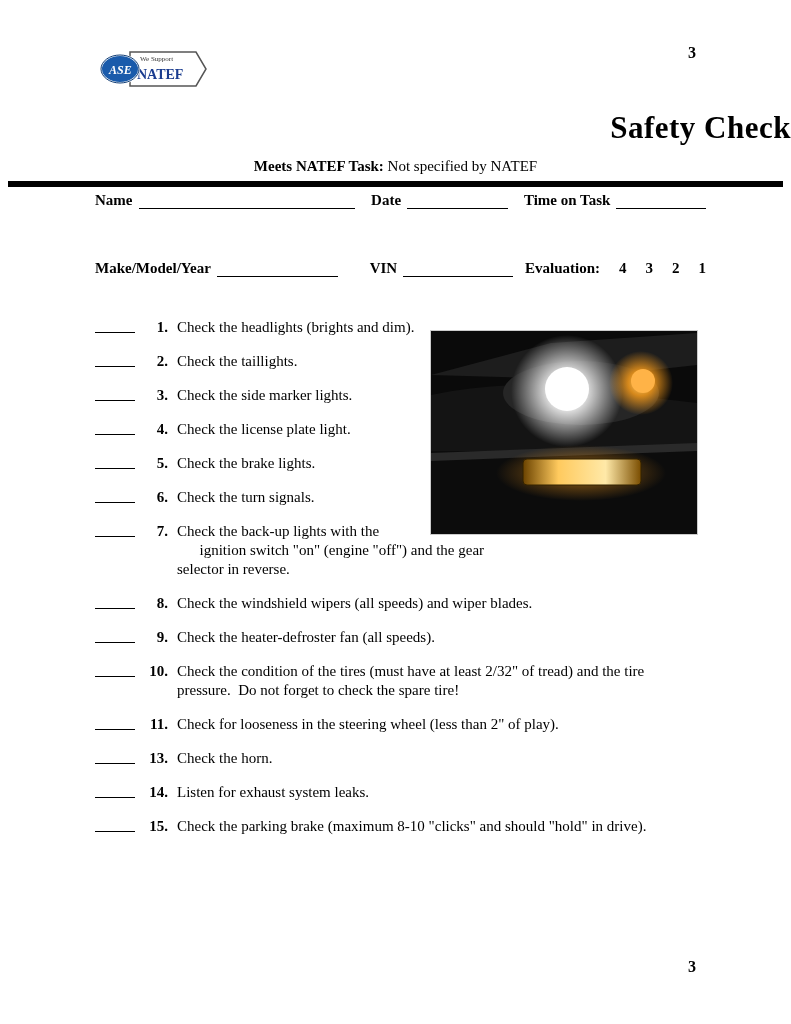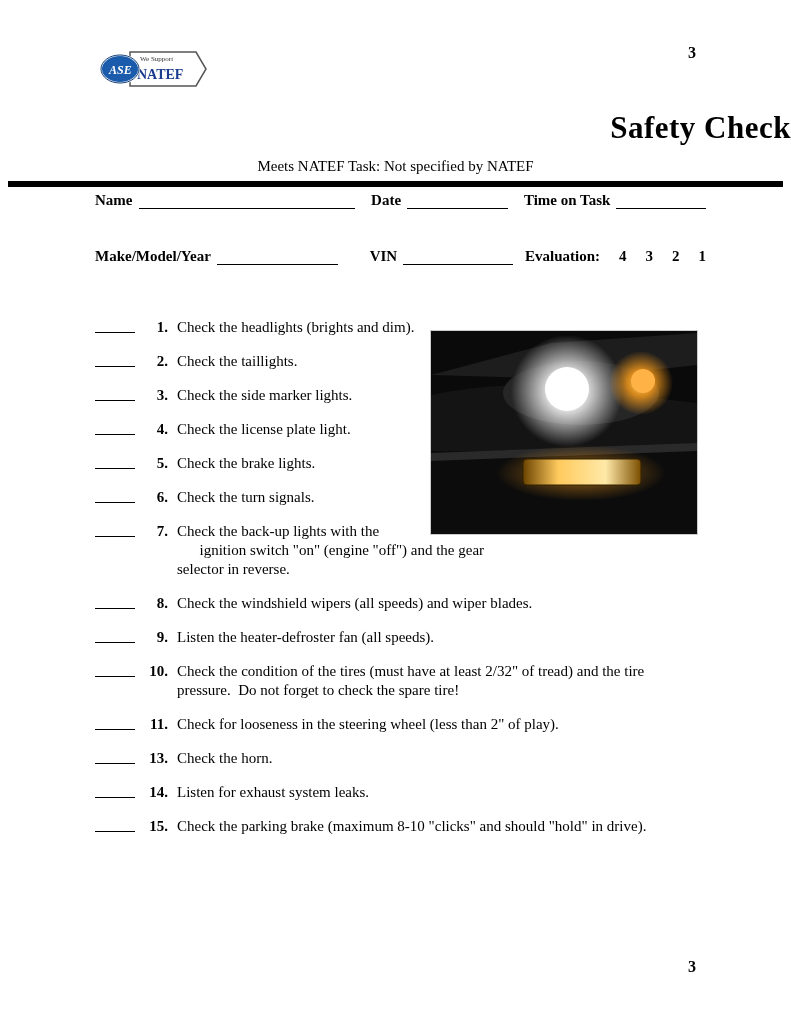--- a/index.html
+++ b/index.html
@@ -25,32 +25,32 @@
   .logo { position: absolute; top: 46px; left: 100px; text-align: center; }
   .title {
     position: absolute; top: 110px; left: 0; width: 100%;
     text-align: right; font-size: 31px; font-weight: bold;
     letter-spacing: 0.5px;
   }
   .subtitle {
     position: absolute; top: 158px; left: 0; width: 100%;
     text-align: center; font-size: 15px;
   }
-  .subtitle .lbl { font-weight: normal; }
+  .subtitle .lbl { font-weight: bold; }
   .rule {
     position: absolute; top: 181px; left: 8px; right: 8px;
     height: 6px; background: #000000;
   }
   .form-row {
     position: absolute; left: 95px; right: 85px;
     display: flex; align-items: flex-end;
     font-size: 15px; font-weight: bold; white-space: nowrap;
   }
   .form-row-1 { top: 192px; }
-  .form-row-2 { top: 248px; justify-content: flex-end; }
+  .form-row-2 { top: 260px; justify-content: flex-end; }
   .blank {
     display: inline-block;
     border-bottom: 1.4px solid #000;
     height: 15px;
     margin-left: 6px;
   }
   .b-name { width: 232px; }
   .b-date { width: 108px; margin-right: 2px; }
   .b-time { width: 96px; }
   .b-make { width: 152px; }
@@ -181,21 +181,21 @@
 
     <div class="row">
       <span class="check-blank"></span>
       <span class="num">8.</span>
       <span class="txt">Check the windshield wipers (all speeds) and wiper blades.</span>
     </div>
 
     <div class="row">
       <span class="check-blank"></span>
       <span class="num">9.</span>
-      <span class="txt">Listen the heater-defroster fan (all speeds).</span>
+      <span class="txt">Check the heater-defroster fan (all speeds).</span>
     </div>
 
     <div class="row">
       <span class="check-blank"></span>
       <span class="num">10.</span>
       <span class="txt">Check the condition of the tires (must have at least 2/32" of tread) and the tire
 pressure.  Do not forget to check the spare tire!</span>
     </div>
 
     <div class="row">

